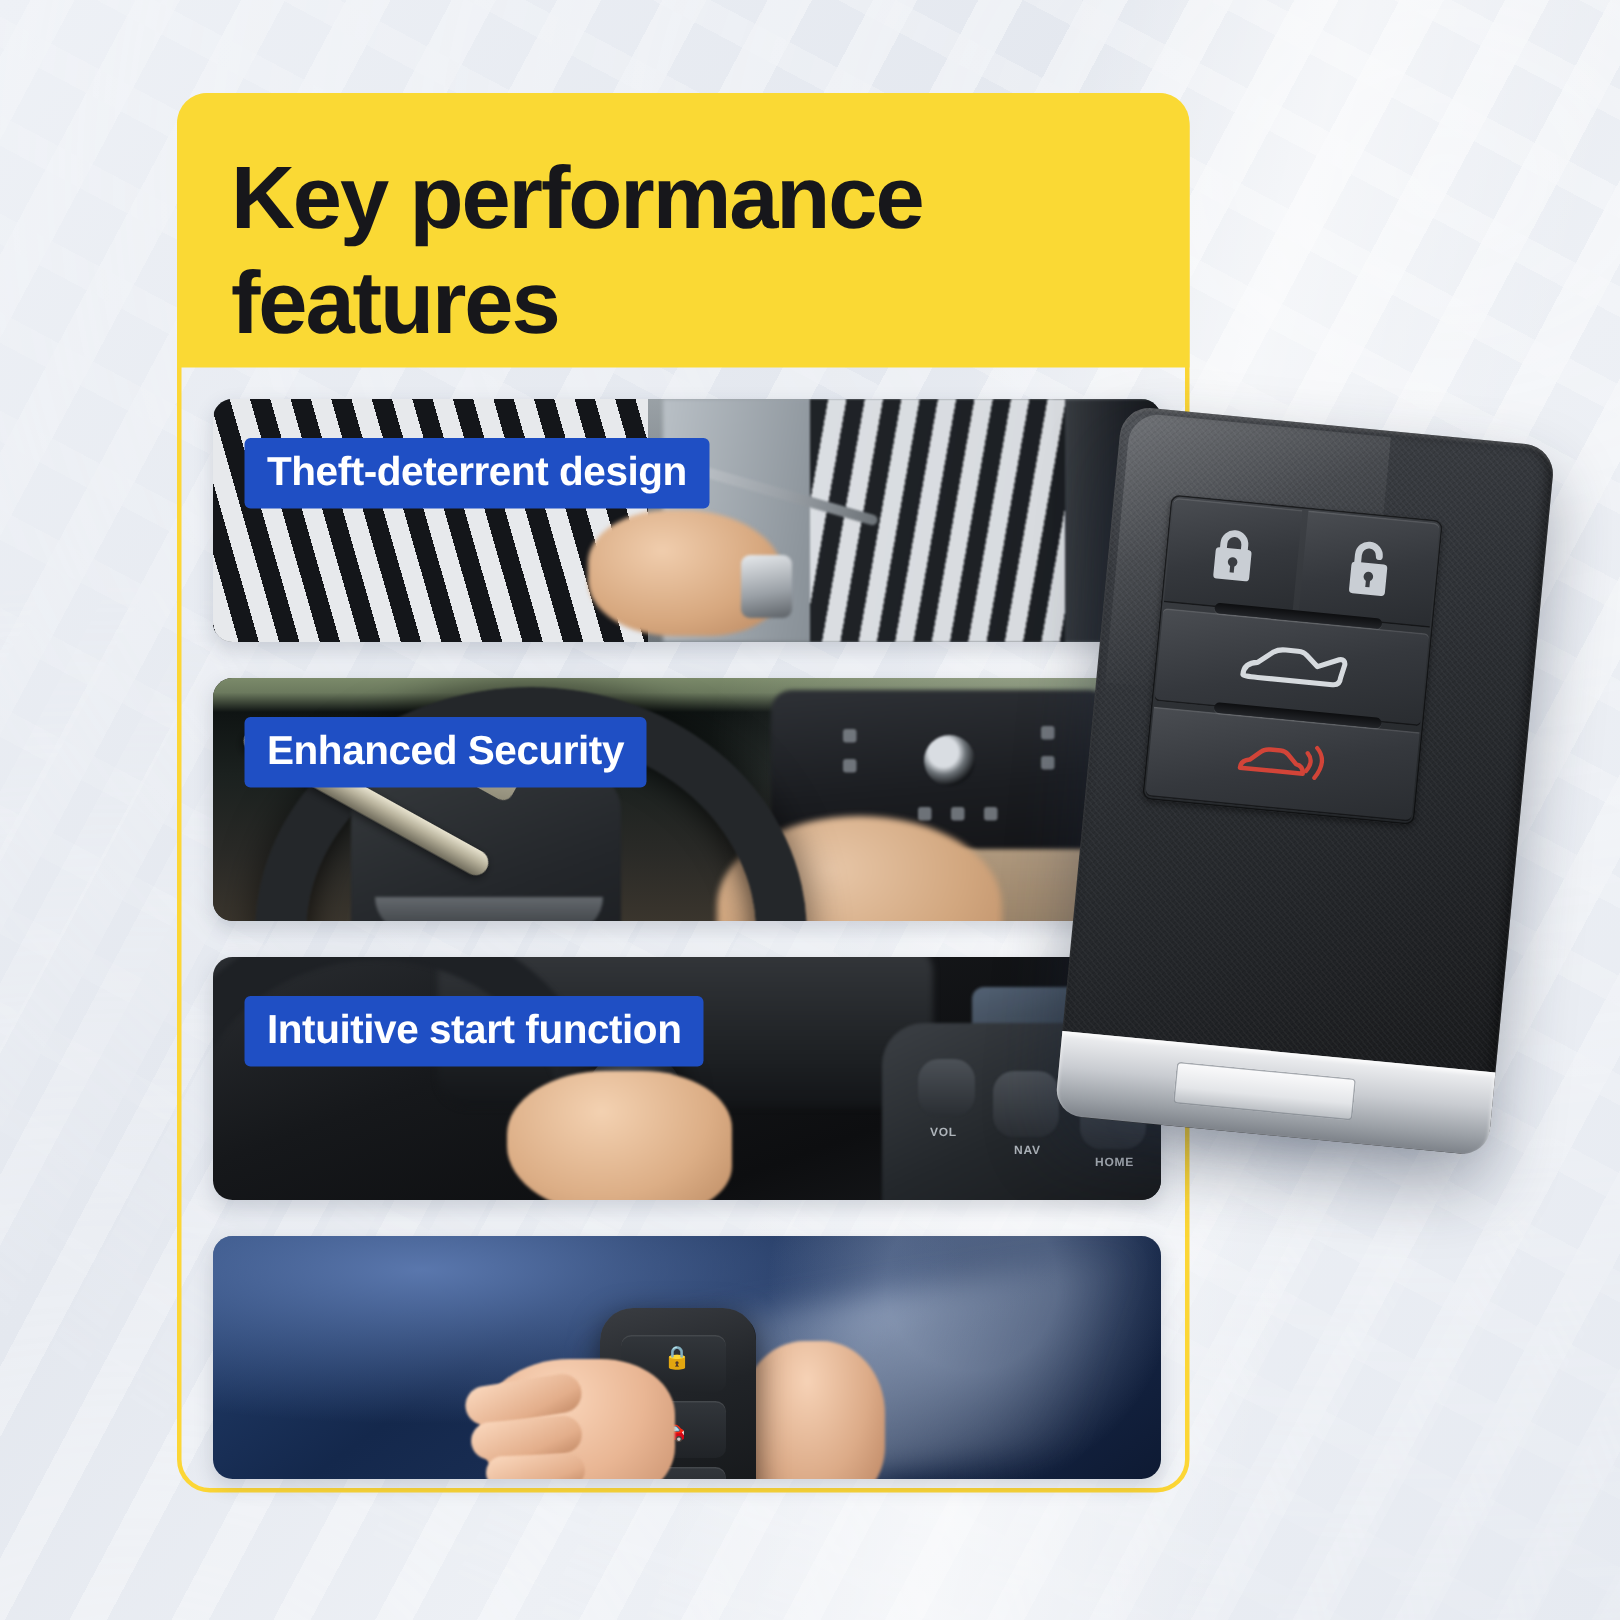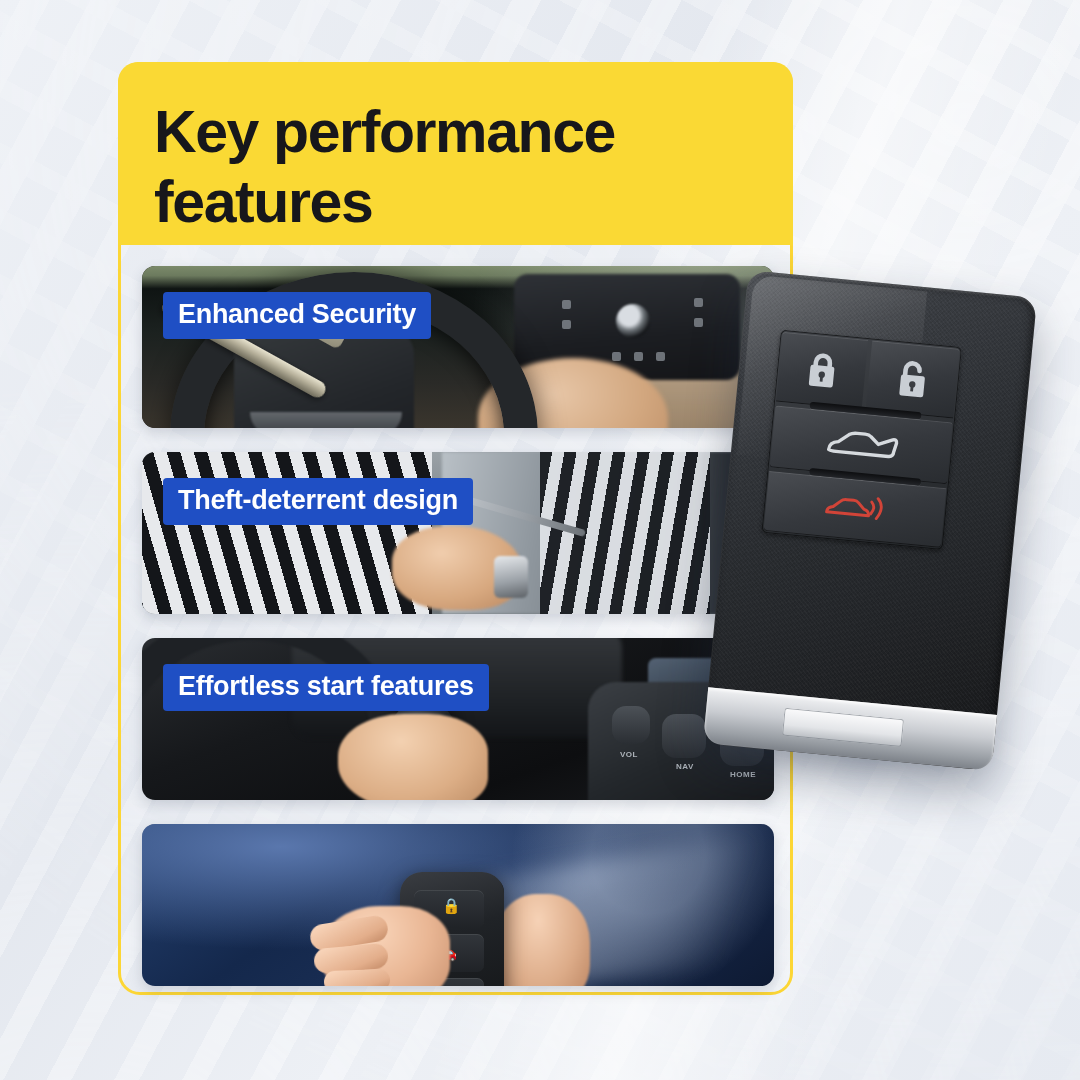--- a/index.html
+++ b/index.html
@@ -535,20 +535,33 @@
   <div class="bg-sheen"></div>
 
   <div class="frame"></div>
 
   <div class="title-block">
     <div class="title-text">Key performance
 features</div>
   </div>
 
   <div class="cards">
+
+    <div class="card">
+      <div class="card-photo photo2">
+        <div class="door-panel"></div>
+        <div class="door-edge"></div>
+        <div class="stripes-r"></div>
+        <div class="stripes-l"></div>
+        <div class="tool2"></div>
+        <div class="hand2"></div>
+        <div class="keys2"></div>
+      </div>
+      <div class="badge">Theft-deterrent design</div>
+    </div>
 
     <div class="card">
       <div class="card-photo photo1">
         <div class="seat-warm"></div>
         <div class="dash-unit"></div>
         <div class="dash-knob"></div>
         <div class="dash-btn" style="left:420px;top:34px;"></div>
         <div class="dash-btn" style="left:420px;top:54px;"></div>
         <div class="dash-btn" style="left:552px;top:32px;"></div>
         <div class="dash-btn" style="left:552px;top:52px;"></div>
@@ -559,48 +572,35 @@
         <div class="wheel"></div>
         <div class="wheel-hub"></div>
         <div class="wheel-spoke"></div>
         <div class="key-shaft"></div>
         <div class="key-bow"></div>
       </div>
       <div class="badge">Enhanced Security</div>
     </div>
 
     <div class="card">
-      <div class="card-photo photo2">
-        <div class="door-panel"></div>
-        <div class="door-edge"></div>
-        <div class="stripes-r"></div>
-        <div class="stripes-l"></div>
-        <div class="tool2"></div>
-        <div class="hand2"></div>
-        <div class="keys2"></div>
-      </div>
-      <div class="badge">Theft-deterrent design</div>
-    </div>
-
-    <div class="card">
       <div class="card-photo photo3">
         <div class="dash3"></div>
         <div class="wheel3"></div>
         <div class="screen3"></div>
         <div class="console3"></div>
         <div class="cbtn" style="left:470px;top:68px;width:38px;height:38px;"></div>
         <div class="cbtn" style="left:520px;top:76px;width:44px;height:44px;"></div>
         <div class="cbtn" style="left:578px;top:84px;width:44px;height:44px;"></div>
         <div class="cbtn-label" style="left:478px;top:112px;">VOL</div>
         <div class="cbtn-label" style="left:534px;top:124px;">NAV</div>
         <div class="cbtn-label" style="left:588px;top:132px;">HOME</div>
         <div class="startbtn"></div>
         <div class="hand3"></div>
       </div>
-      <div class="badge">Effortless start features</div>
+      <div class="badge">Intuitive start function</div>
     </div>
 
     <div class="card" style="margin-bottom:0;">
       <div class="card-photo photo4">
         <div class="blue-streak"></div>
         <div class="hand4b"></div>
         <div class="fob4-side"></div>
         <div class="fob4">
           <div class="fob4-btn" style="top:18px;"></div>
           <div class="fob4-ico" style="left:42px;top:26px;">🔒</div>

